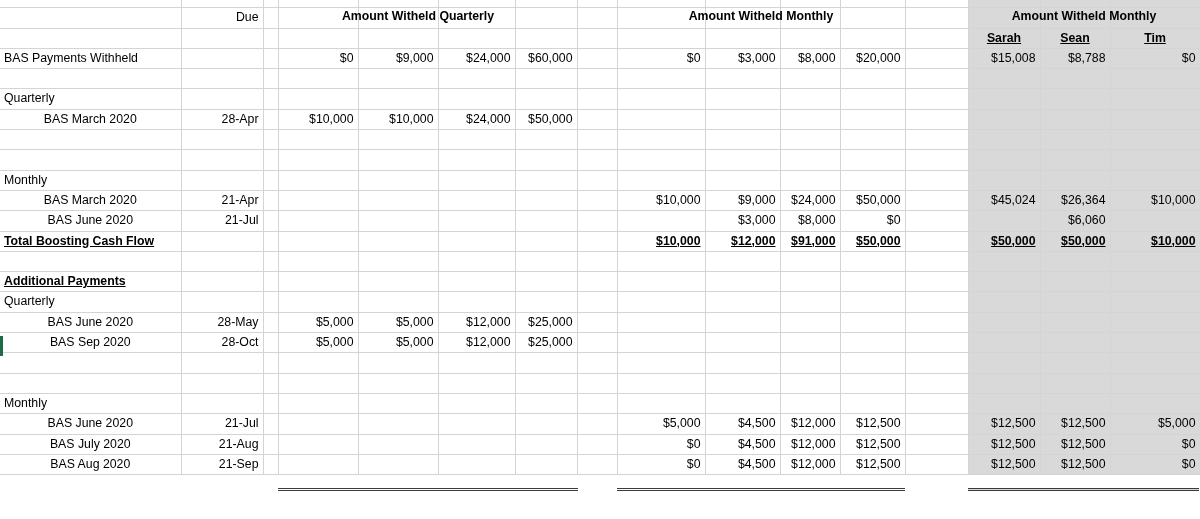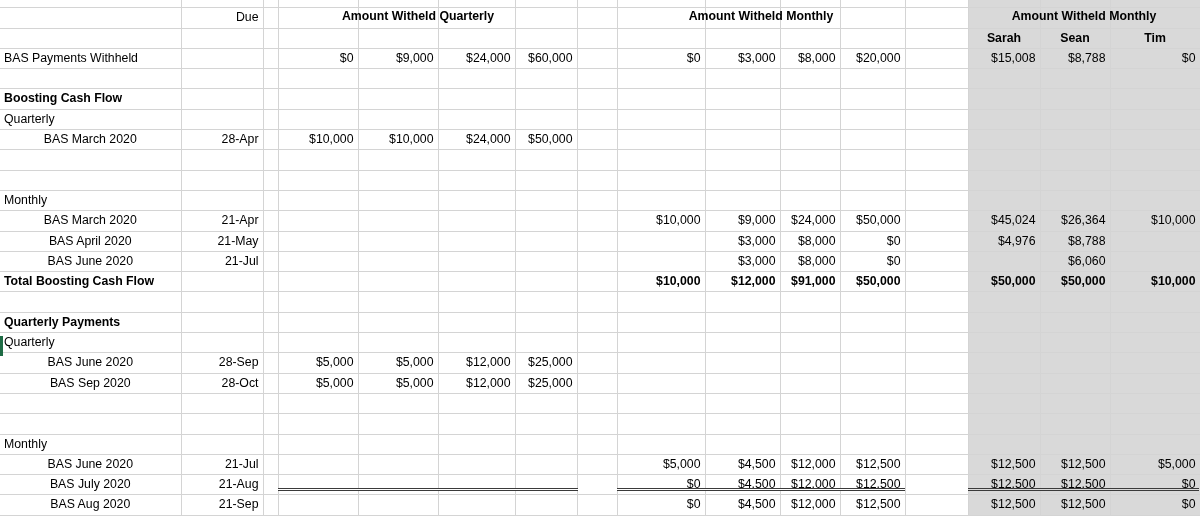--- a/index.html
+++ b/index.html
@@ -44,21 +44,21 @@
   .c-m3{width:60px;}
   .c-m4{width:65px;}
   .c-gap3{width:63px;}
   .c-p1{width:72px;}
   .c-p2{width:70px;}
   .c-p3{width:90px;}
 
   .num{text-align:right;}
   .ctr{text-align:center;}
   .rt{text-align:right;}
-  .bold{font-weight:bold;}
+  .bold{font-weight:bold;text-decoration:underline;}
   .indent{padding-right:6px;text-align:center;}
 
   
   .shade{background:#d9d9d9;border-right-color:#d9d9d9;border-bottom-color:#d9d9d9;}
   .topline{
     position:absolute;
     height:0;
     border-top:1px solid #3a3a3a;
     border-bottom:1px solid #3a3a3a;
     height:3px;
@@ -207,38 +207,20 @@
         <td></td>
           <td></td>
           <td></td>
           <td></td>
         <td></td>
         <td class="shade"></td>
           <td class="shade"></td>
           <td class="shade"></td>
       </tr>
 
-      <tr>
-        <td class="bold">Boosting Cash Flow</td>
-        <td></td>
-          <td></td>
-        <td></td>
-          <td></td>
-          <td></td>
-          <td></td>
-        <td></td>
-        <td></td>
-          <td></td>
-          <td></td>
-          <td></td>
-        <td></td>
-        <td class="shade"></td>
-          <td class="shade"></td>
-          <td class="shade"></td>
-      </tr>
 
       <tr>
         <td>Quarterly</td>
         <td></td>
           <td></td>
         <td></td>
           <td></td>
           <td></td>
           <td></td>
         <td></td>
@@ -340,38 +322,20 @@
         <td class="num">$10,000</td>
         <td class="num">$9,000</td>
         <td class="num">$24,000</td>
         <td class="num">$50,000</td>
         <td></td>
         <td class="shade num">$45,024</td>
         <td class="shade num">$26,364</td>
         <td class="shade num">$10,000</td>
       </tr>
 
-      <tr>
-        <td class="indent">BAS  April  2020</td>
-        <td class="rt">21-May</td>
-        <td></td>
-        <td class="num"></td>
-        <td class="num"></td>
-        <td class="num"></td>
-        <td class="num"></td>
-        <td></td>
-        <td class="num"></td>
-        <td class="num">$3,000</td>
-        <td class="num">$8,000</td>
-        <td class="num">$0</td>
-        <td></td>
-        <td class="shade num">$4,976</td>
-        <td class="shade num">$8,788</td>
-        <td class="shade num"></td>
-      </tr>
 
 
       <tr>
         <td class="indent">BAS June 2020</td>
         <td class="rt">21-Jul</td>
         <td></td>
         <td class="num"></td>
         <td class="num"></td>
         <td class="num"></td>
         <td class="num"></td>
@@ -418,21 +382,21 @@
           <td></td>
           <td></td>
           <td></td>
         <td></td>
         <td class="shade"></td>
           <td class="shade"></td>
           <td class="shade"></td>
       </tr>
 
       <tr>
-        <td class="bold">Quarterly Payments</td>
+        <td class="bold">Additional Payments</td>
         <td></td>
           <td></td>
         <td></td>
           <td></td>
           <td></td>
           <td></td>
         <td></td>
         <td></td>
           <td></td>
           <td></td>
@@ -457,21 +421,21 @@
           <td></td>
           <td></td>
         <td></td>
         <td class="shade"></td>
           <td class="shade"></td>
           <td class="shade"></td>
       </tr>
 
       <tr>
         <td class="indent">BAS June  2020</td>
-        <td class="rt">28-Sep</td>
+        <td class="rt">28-May</td>
         <td></td>
         <td class="num">$5,000</td>
         <td class="num">$5,000</td>
         <td class="num">$12,000</td>
         <td class="num">$25,000</td>
         <td></td>
         <td class="num"></td>
         <td class="num"></td>
         <td class="num"></td>
         <td class="num"></td>

